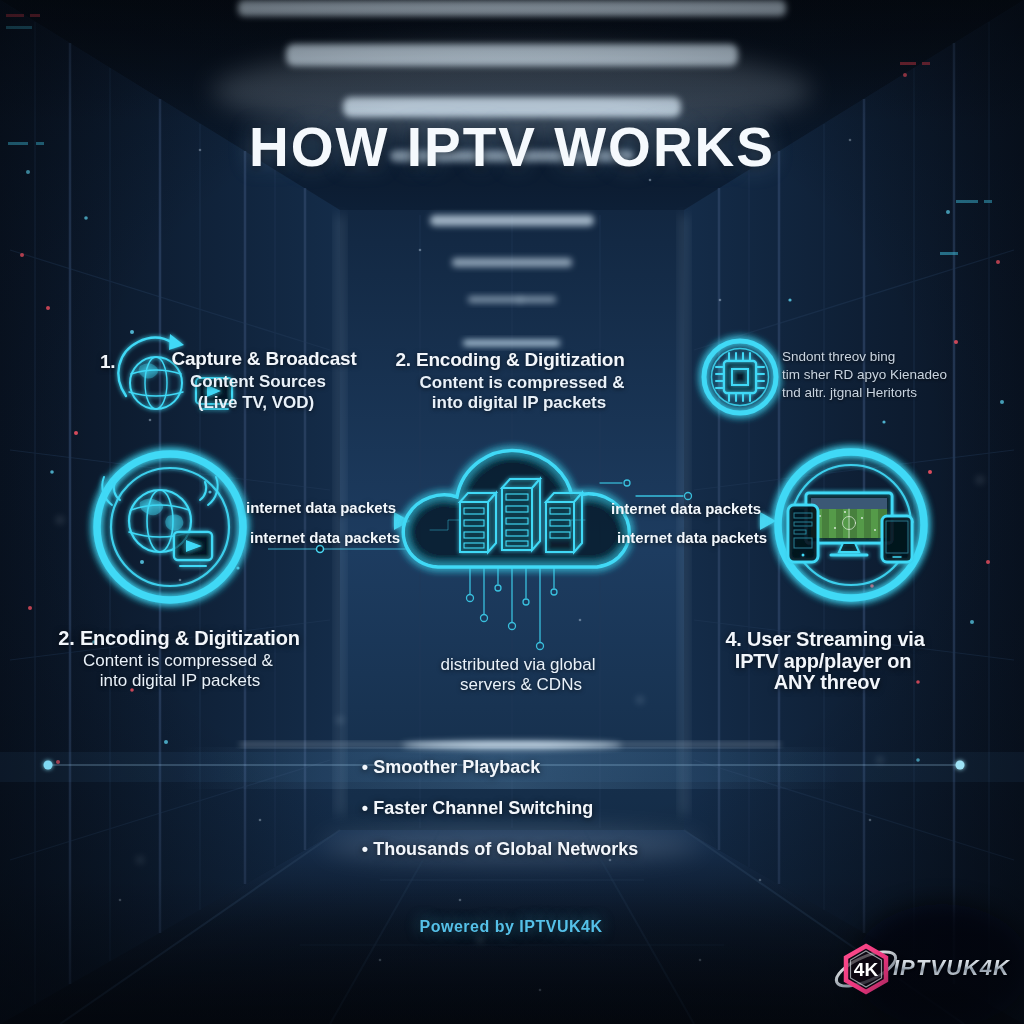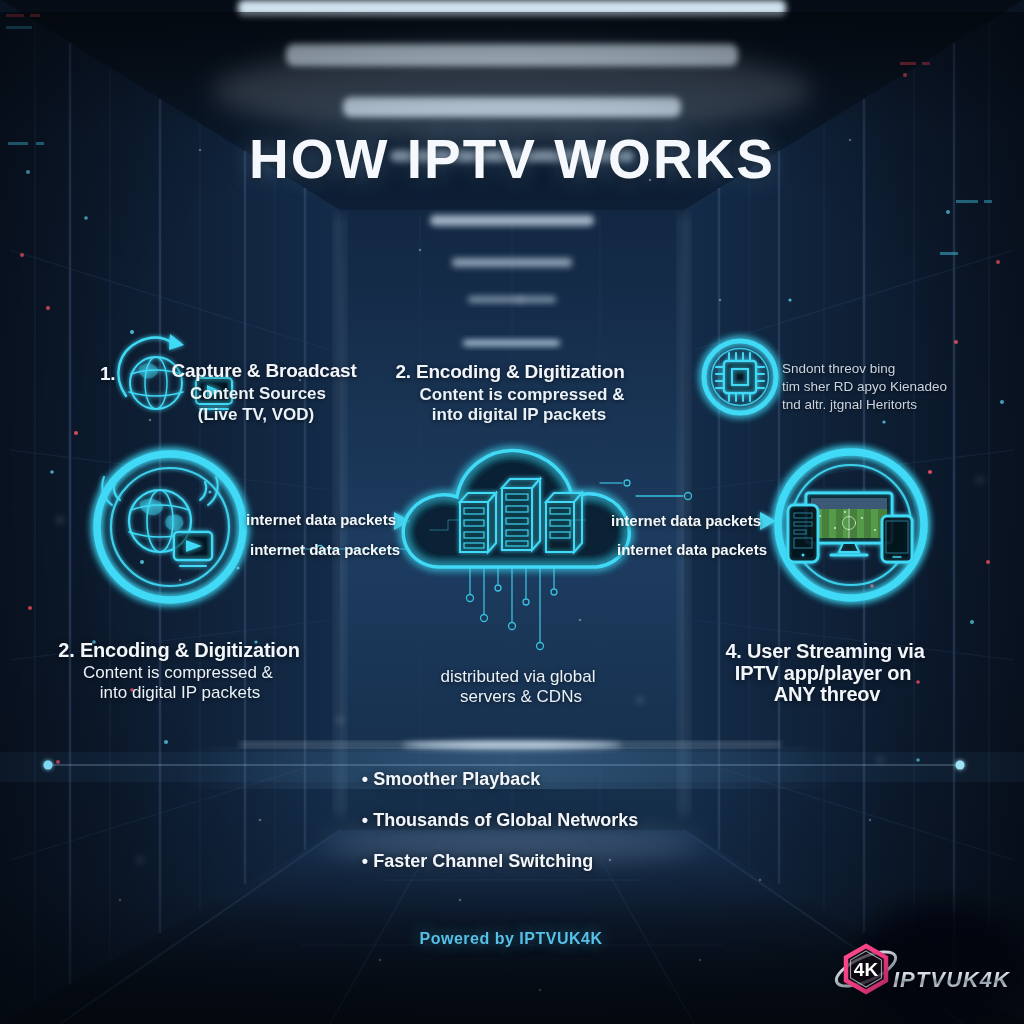--- a/index.html
+++ b/index.html
@@ -1,21 +1,21 @@
 <!DOCTYPE html>
 <html><head>
 <meta charset="utf-8">
 <style>
   html,body{margin:0;padding:0;background:#05090f;}
   .stage{
     position:relative;width:1024px;height:1024px;overflow:hidden;
     background:linear-gradient(180deg,#0a1422 0%,#0f2238 30%,#15304e 55%,#0c1b2d 80%,#070d16 100%);
     font-family:"Liberation Sans",sans-serif;color:#f2f6fb;
   }
-  .abs{position:absolute;margin-top:12px;}
+  .abs{position:absolute;}
   svg.layer{position:absolute;left:0;top:0;}
   .ctr{transform:translateX(-50%);white-space:nowrap;}
   .title{
     font-size:55px;font-weight:700;letter-spacing:2px;color:#f5f9fd;
     text-shadow:0 0 22px rgba(170,215,255,.35),0 2px 8px rgba(0,0,0,.55);
   }
   .h-top{font-size:19px;font-weight:700;letter-spacing:-.2px;text-shadow:0 1px 5px rgba(0,0,0,.6);}
   .s-top{font-size:17px;font-weight:700;color:#e9f1f9;text-shadow:0 1px 4px rgba(0,0,0,.6);}
   .chipnote{font-size:13.5px;line-height:18px;color:#c9d4e0;text-shadow:0 1px 3px rgba(0,0,0,.7);}
   .pkt{font-size:15px;font-weight:600;color:#f2f7fc;text-shadow:0 1px 5px rgba(0,0,0,.7);}
@@ -473,22 +473,22 @@
 
   <div class="abs ctr s-bot" style="left:518px;top:655px;">distributed via global</div>
   <div class="abs ctr s-bot" style="left:521px;top:675px;">servers &amp; CDNs</div>
 
   <div class="abs ctr h-bot4" style="left:825px;top:628px;">4. User Streaming via</div>
   <div class="abs ctr h-bot4" style="left:823px;top:650px;">IPTV app/player on</div>
   <div class="abs ctr h-bot4" style="left:827px;top:671px;">ANY threov</div>
 
   <div class="abs ctr features" style="left:500px;top:757px;">
     <span>• Smoother Playback</span>
+    <span>• Faster Channel Switching</span>
     <span>• Thousands of Global Networks</span>
-    <span>• Faster Channel Switching</span>
   </div>
 
   <div class="abs ctr powered" style="left:511px;top:918px;">Powered by IPTVUK4K</div>
 
   <svg class="layer" width="1024" height="1024" style="pointer-events:none;">
     <defs>
       <linearGradient id="pinkGrad" x1="0" y1="0" x2="1" y2="1">
         <stop offset="0" stop-color="#ff4d8d"></stop>
           <stop offset=".6" stop-color="#e8357c"></stop>
           <stop offset="1" stop-color="#a8285f"></stop>

